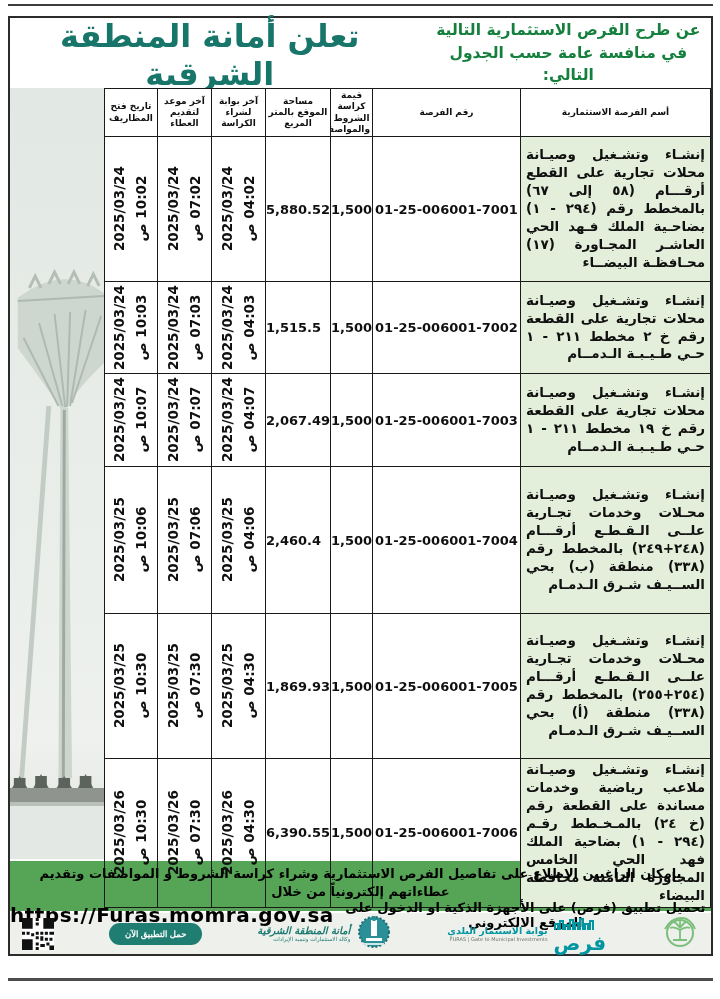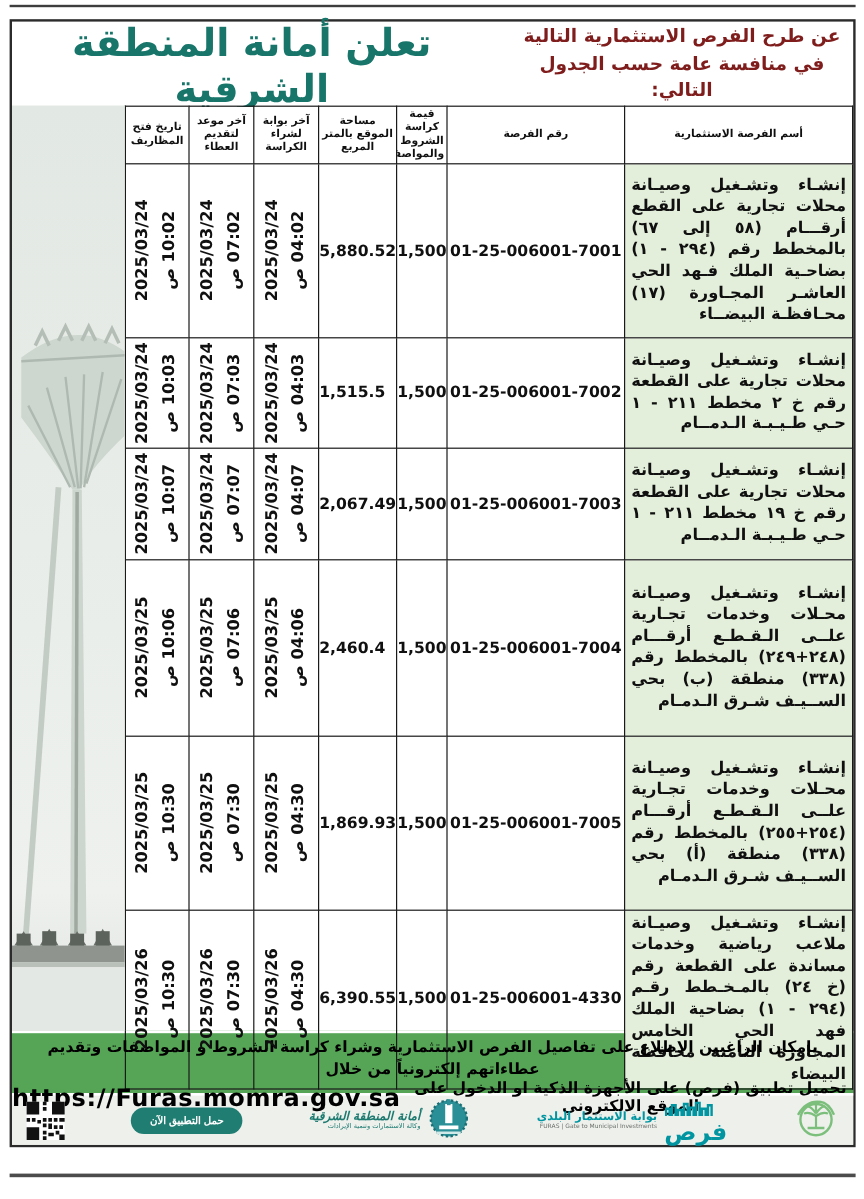--- a/index.html
+++ b/index.html
@@ -9,21 +9,21 @@
   #top-rule { top:4px; height:2px; }
   #bottom-rule { top:978px; height:3px; background:#4c4c4c; }
 
   #ad { position:absolute; left:8px; top:16px; width:705px; height:940px;
         border:2px solid #2b2b2b; background:#fff; }
 
   
   #ad-header { height:70px; display:flex; flex-direction:row-reverse; align-items:center; direction:rtl;gap:10px; }
   #main-title { flex:0 0 57%; text-align:center; font-weight:bold; font-size:32px;
                 color:#17756a; letter-spacing:-1px; padding-top:4px; }
-  #sub-title { flex:1; text-align:center; font-weight:bold; font-size:15.5px; color:#7f1d1d;
+  #sub-title { flex:1; text-align:center; font-weight:bold; font-size:15.5px; color:#15803d;
                line-height:1.45; padding-left:6px; }
 
   
   #content { display:flex; direction:rtl; height:771px; }
   #table-wrap { width:606px; height:771px; }
   #photo-strip { flex:1; position:relative; background:#e7ebe7; border-right:1px solid #1a1a1a; }
   #photo-strip svg { display:block; width:100%; height:100%; }
 
   table { width:606px; height:771px; border-collapse:collapse; table-layout:fixed; direction:rtl; }
   th,td { border:1.2px solid #1a1a1a; color:#101010; overflow:hidden; }
@@ -216,21 +216,21 @@
               </td>
             <td class="date">
                 <div class="rot">
                   <div class="vtext">2025/03/25
 10:30 ص</div>
                 </div>
               </td>
           </tr>
           <tr style="height:123px">
             <td class="name">إنشـاء وتشـغيل وصيـانة ملاعب رياضية وخدمات مساندة على القطعة رقم (خ ٢٤) بالمـخـطط رقـم (٢٩٤ - ١) بضاحية الملك فهد الحي الخامس المجاورة الثامنة محافظة البيضاء</td>
-            <td class="num">01-25-006001-4330</td>
+            <td class="num">01-25-006001-7006</td>
             <td class="fee">1,500</td>
             <td class="area">6,390.55</td>
             <td class="date">
                 <div class="rot">
                   <div class="vtext">2025/03/26
 04:30 ص</div>
                 </div>
               </td>
             <td class="date">
                 <div class="rot">

